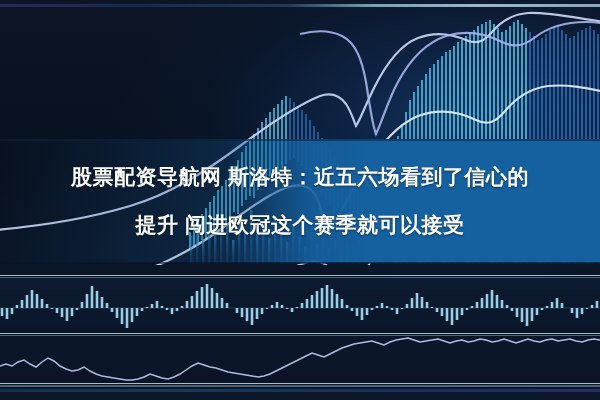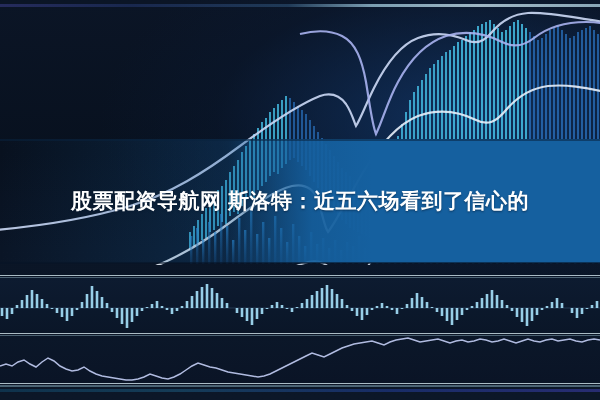--- a/index.html
+++ b/index.html
@@ -257,20 +257,21 @@
   <div id="top-rule"></div>
 
   <div id="banner" style="background:transparent;">
     <div id="banner-wash"></div>
   </div>
   <div id="banner-topedge"></div>
   <div id="banner-botedge"></div>
 
   <div id="headline">
     <div class="line">股票配资导航网 斯洛特：近五六场看到了信心的</div>
+    <div class="line">提升 闯进欧冠这个赛季就可以接受</div>
   </div>
 
   <div class="panel-sep" id="sep-a">
     <div class="hi"></div>
       <div class="lo"></div>
   </div>
 
   <div id="panel-hist">
     <svg width="600" height="55" viewBox="0 0 600 55">
       <line x1="0" y1="30" x2="600" y2="30" stroke="#4d6f93" stroke-width="0.7" opacity="0.55"></line>

